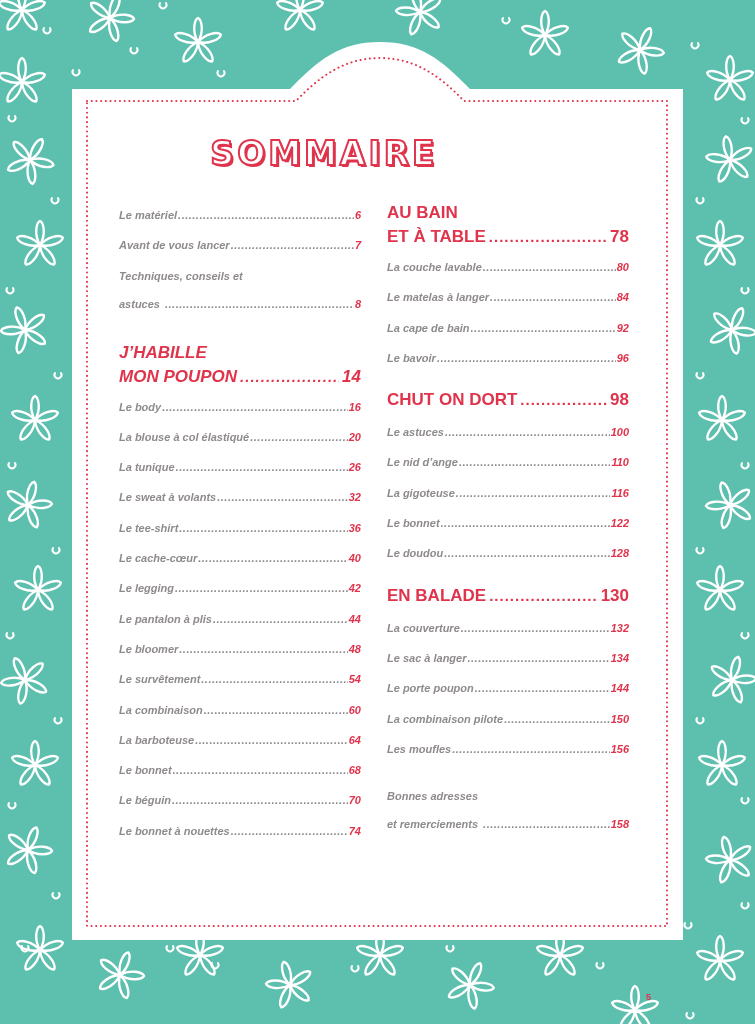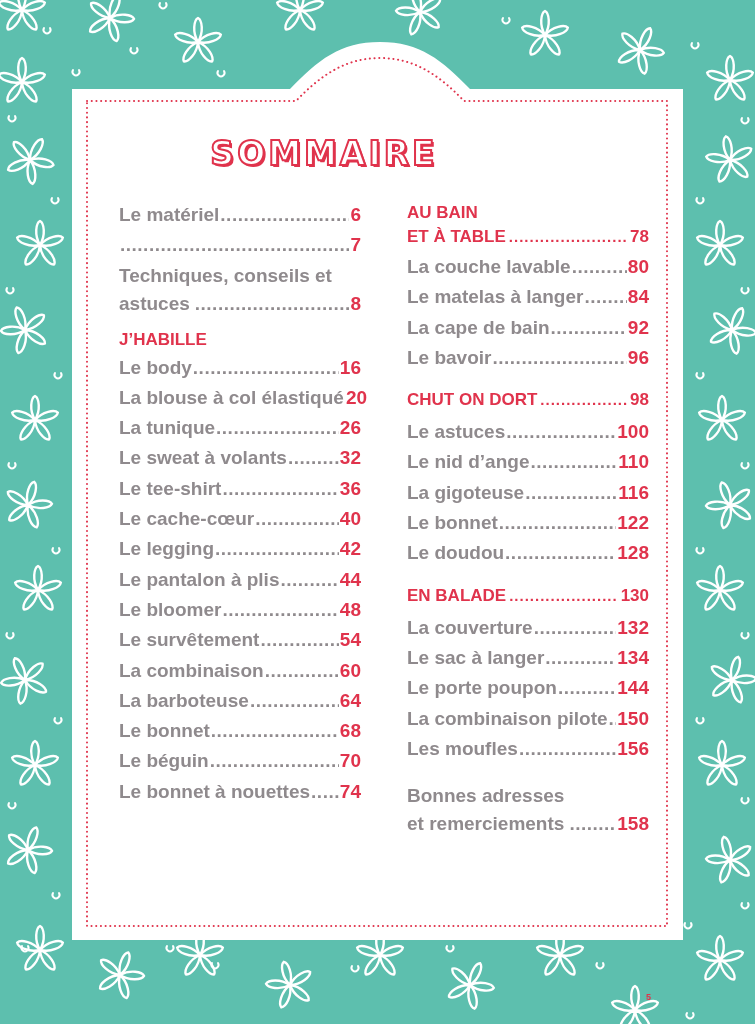--- a/index.html
+++ b/index.html
@@ -12,25 +12,26 @@
   #frame { position: absolute; left: 0; top: 0; width: 755px; height: 1024px; }
   .title {
     position: absolute; left: 0; width: 648px; top: 134px;
     text-align: center; font-family: "DejaVu Sans", sans-serif;
     font-weight: bold; font-size: 33px; letter-spacing: 3px;
     color: #fff; -webkit-text-stroke: 2px #e0334c;
     text-shadow: 2px 2px 0 #e0334c;
   }
   .col { position: absolute; top: 200px; }
   .col-left { left: 119px; width: 242px; }
-  .col-right { left: 407px; width: 242px; }
+  .col-right { left: 387px; width: 242px; }
   .entry {
     display: flex; align-items: baseline; font-weight: bold;
-    font-size: 19px; color: #8f8a8d; height: 30.3px; line-height: 30.3px;
+    font-size: 11px; color: #8f8a8d; height: 30.3px; line-height: 30.3px;
     white-space: nowrap;
+    font-style: italic;
   }
   .entry .label { flex: 0 0 auto; }
   .entry .dots {
     flex: 1 1 auto; overflow: hidden; margin: 0 1px;
     letter-spacing: 0.5px; color: #8f8a8d;
   }
   .entry .dots::before {
     content: "........................................................................................................";
   }
   .entry .page { flex: 0 0 auto; color: #e0334c; }
@@ -150,34 +151,40 @@
 
 <div class="title">SOMMAIRE</div>
 
 <div class="col col-left">
   <div class="entry">
     <span class="label">Le matériel</span>
     <span class="dots"></span>
     <span class="page">6</span>
   </div>
   <div class="entry">
+    <span class="label">Avant de vous lancer</span>
     <span class="dots"></span>
     <span class="page">7</span>
   </div>
   <div class="entry two-line" style="margin-top:3px;">
     <span class="line1">Techniques, conseils et</span>
     <span class="line2">
       <span class="label">astuces</span>
       <span class="dots" style="margin-left:5px;"></span>
       <span class="page">8</span>
     </span>
   </div>
 
-  <div class="section" style="margin-top:13px;">
+  <div class="section" style="margin-top:26px;font-style:italic;">
     <span class="line1">J’HABILLE</span>
+    <span class="line2">
+      <span>MON POUPON</span>
+      <span class="dots"></span>
+      <span class="page">14</span>
+    </span>
   </div>
 
   <div class="entry">
       <span class="label">Le body</span>
       <span class="dots"></span>
       <span class="page">16</span>
     </div>
   <div class="entry">
       <span class="label">La blouse à col élastiqué</span>
       <span class="dots"></span>

